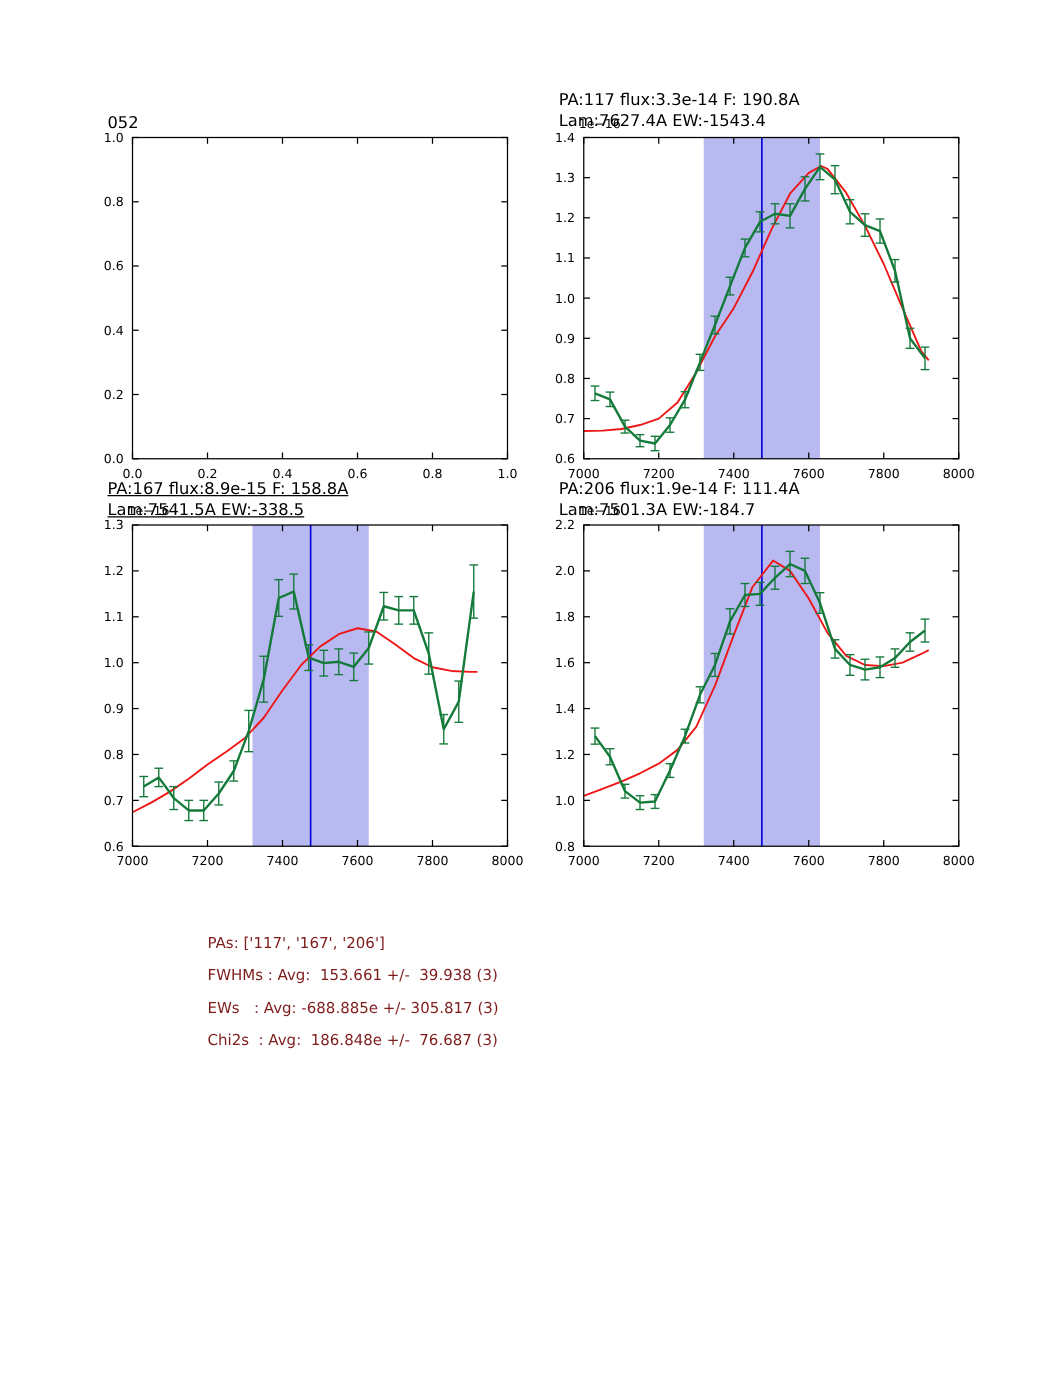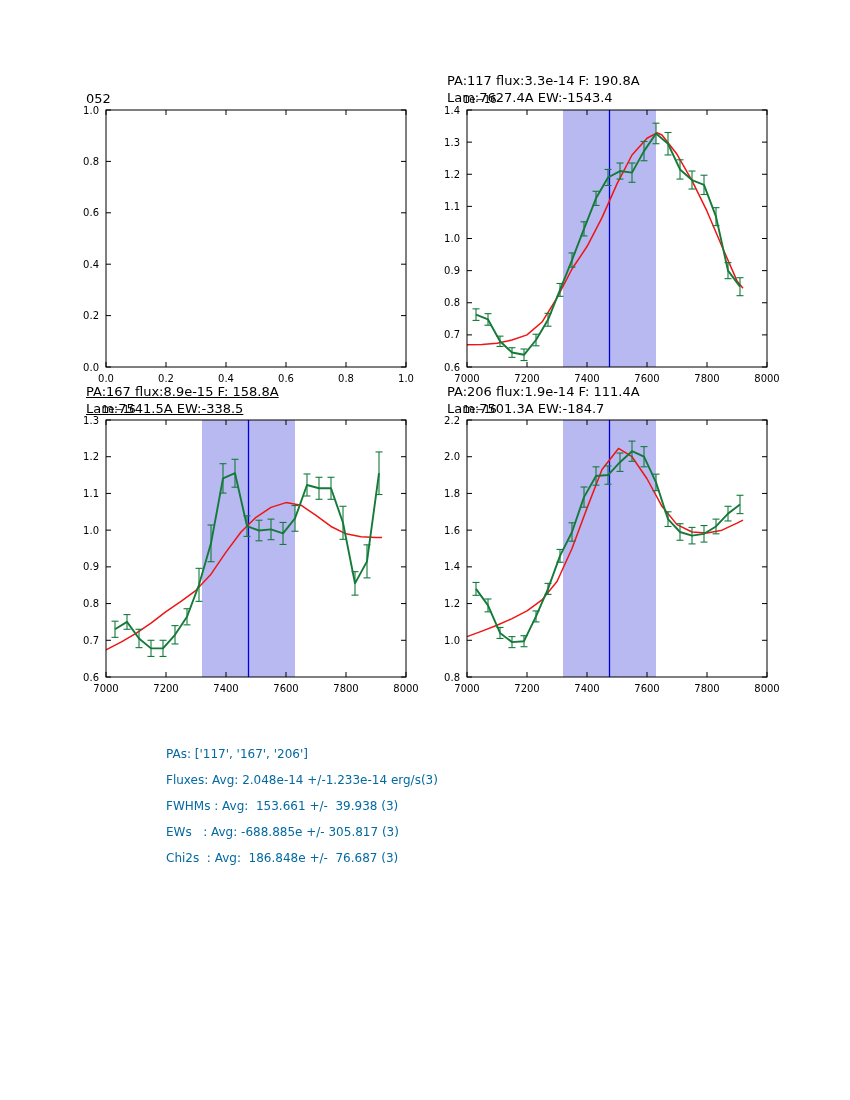--- a/index.html
+++ b/index.html
@@ -2,21 +2,21 @@
 <html><head>
 <meta charset="utf-8">
 <style>
   html,body{margin:0;padding:0;background:#ffffff;}
   .figure{position:relative;width:850px;height:1100px;background:#ffffff;overflow:hidden;
           font-family:"DejaVu Sans","Liberation Sans",sans-serif;color:#000;}
   .subplot-title{position:absolute;width:340px;text-align:left;font-size:13px;line-height:17px;
                  white-space:pre-line;color:#000;}
   .offset-label{position:absolute;font-size:10px;color:#000;text-align:center;}
   .chart-svg{position:absolute;overflow:visible;}
-  .footer{position:absolute;left:166px;top:741px;font-size:12px;line-height:26px;color:#0369a1;}
+  .footer{position:absolute;left:166px;top:741px;font-size:12px;line-height:26px;color:#7f1d1d;}
   .footer div{white-space:pre;}
 </style>
 </head>
 <body>
 
 <div class="figure">
 
   <div class="subplot-title" style="left:86px;top:90px;">052</div>
   <div class="subplot-title" style="left:447px;top:72px;">PA:117 flux:3.3e-14 F: 190.8A
 Lam:7627.4A EW:-1543.4</div>
@@ -455,18 +455,17 @@
           <line x1="331" y1="85.26428571428573" x2="331" y2="103.62142857142861"></line>
           <line x1="327.5" y1="85.26428571428573" x2="334.5" y2="85.26428571428573"></line>
           <line x1="327.5" y1="103.62142857142861" x2="334.5" y2="103.62142857142861"></line>
         </g>
         <rect x="58" y="10" width="300" height="257" fill="none" stroke="#000000" stroke-width="1"></rect>
       </svg>
     </div>
 
   <div class="footer">
     <div>PAs: ['117', '167', '206']</div>
-    <div>Fluxes: Avg: 2.048e-14 +/-1.233e-14 erg/s(3)</div>
     <div>FWHMs : Avg:  153.661 +/-  39.938 (3)</div>
     <div>EWs   : Avg: -688.885e +/- 305.817 (3)</div>
     <div>Chi2s  : Avg:  186.848e +/-  76.687 (3)</div>
   </div>
 </div>
 
 </body></html>

